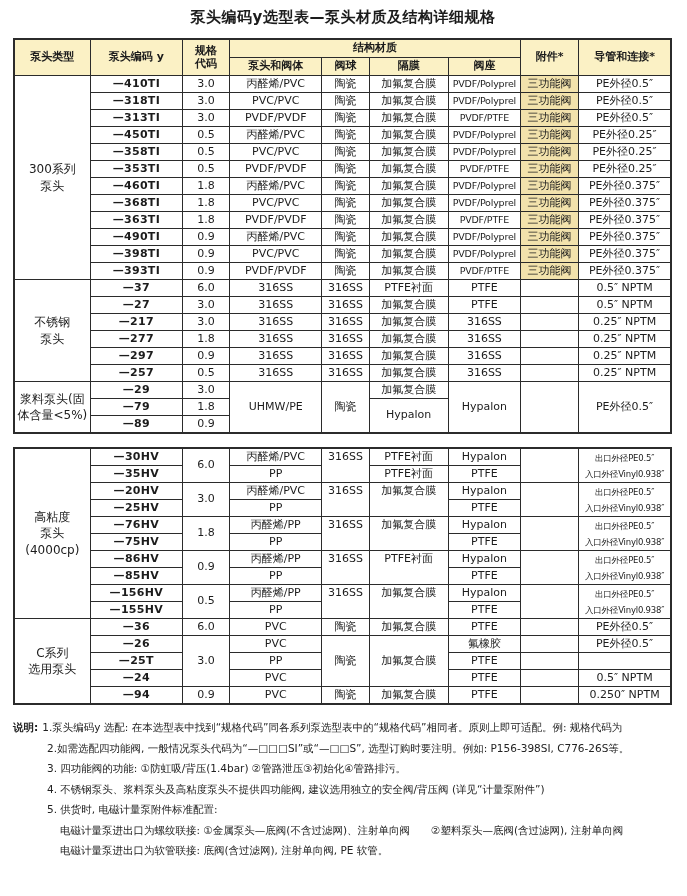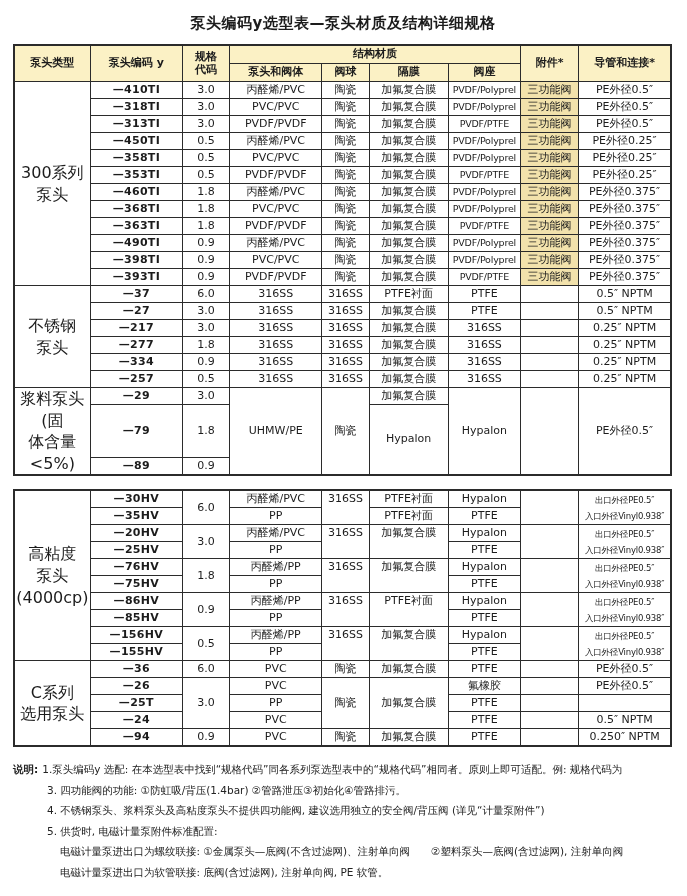--- a/index.html
+++ b/index.html
@@ -3,41 +3,41 @@
 <meta charset="utf-8">
 <style>
   html,body{margin:0;padding:0;}
   body{
     width:687px;height:896px;overflow:hidden;background:#ffffff;
     font-family:"DejaVu Sans",sans-serif;color:#1c1c1c;
   }
   .page{padding:6px 14px 0 13px;}
   .title{
     font-size:15px;font-weight:bold;text-align:center;
-    margin:8px 0 11px 0;letter-spacing:0.5px;
+    margin:2px 0 11px 0;letter-spacing:0.5px;
   }
   table{
     border-collapse:collapse;table-layout:fixed;width:659px;
     border:2px solid var(--border,#2b2b2b);
   }
   #lower-table{margin-top:13px;}
   th,td{
     border:1px solid var(--border,#2b2b2b);
     font-size:11px;text-align:center;vertical-align:middle;
     padding:0 1px;height:16px;line-height:1.15;
     white-space:pre-line;overflow:hidden;
   }
   th{background:var(--header-bg,#fbf1c5);font-weight:bold;height:17px;}
   td.yel{background:var(--accessory-bg,#f2e2ac);}
   td.code{font-weight:bold;letter-spacing:0.3px;}
   td.vt{vertical-align:top;line-height:16px;}
   td.seat{font-size:9.5px;letter-spacing:-0.2px;margin-top:12px;}
   td.two{font-size:8.5px;line-height:16px;letter-spacing:-0.2px;}
   td.cond{font-size:11px;}
-  td.ptype{font-size:16px;line-height:1.35;}
+  td.ptype{font-size:12px;line-height:1.35;}
   .notes{margin-top:12px;font-size:10.5px;color:#222;}
   .note-line{line-height:20.5px;white-space:nowrap;}
   .notes-label{font-weight:bold;margin-right:4px;}
   .ind1{padding-left:34px;}
   .ind2{padding-left:47px;}
 </style>
 </head>
 <body>
 
 <div class="page">
@@ -232,21 +232,21 @@
           <td class="code">—277</td>
           <td>1.8</td>
           <td>316SS</td>
           <td>316SS</td>
           <td>加氟复合膜</td>
           <td>316SS</td>
           <td></td>
           <td class="cond">0.25″ NPTM</td>
         </tr>
         <tr>
-          <td class="code">—334</td>
+          <td class="code">—297</td>
           <td>0.9</td>
           <td>316SS</td>
           <td>316SS</td>
           <td>加氟复合膜</td>
           <td>316SS</td>
           <td></td>
           <td class="cond">0.25″ NPTM</td>
         </tr>
         <tr>
           <td class="code">—257</td>
@@ -423,20 +423,21 @@
           <td>加氟复合膜</td>
           <td>PTFE</td>
           <td></td>
           <td class="cond">0.250″ NPTM</td>
         </tr>
       </tbody>
   </table>
 
   <div class="notes">
     <div class="note-line"><span class="notes-label">说明:</span><span>1.泵头编码y 选配: 在本选型表中找到“规格代码”同各系列泵选型表中的“规格代码”相同者。原则上即可适配。例: 规格代码为</span></div>
+    <div class="note-line ind1">2.如需选配四功能阀, 一般情况泵头代码为“—□□□SI”或“—□□S”, 选型订购时要注明。例如: P156-398SI, C776-26S等。</div>
     <div class="note-line ind1">3. 四功能阀的功能: ①防虹吸/背压(1.4bar) ②管路泄压③初始化④管路排污。</div>
     <div class="note-line ind1">4. 不锈钢泵头、浆料泵头及高粘度泵头不提供四功能阀, 建议选用独立的安全阀/背压阀 (详见“计量泵附件”)</div>
     <div class="note-line ind1">5. 供货时, 电磁计量泵附件标准配置:</div>
     <div class="note-line ind2">电磁计量泵进出口为螺纹联接: ①金属泵头—底阀(不含过滤网)、注射单向阀　　②塑料泵头—底阀(含过滤网), 注射单向阀</div>
     <div class="note-line ind2">电磁计量泵进出口为软管联接: 底阀(含过滤网), 注射单向阀, PE 软管。</div>
   </div>
 
 </div>
 
 </body></html>

